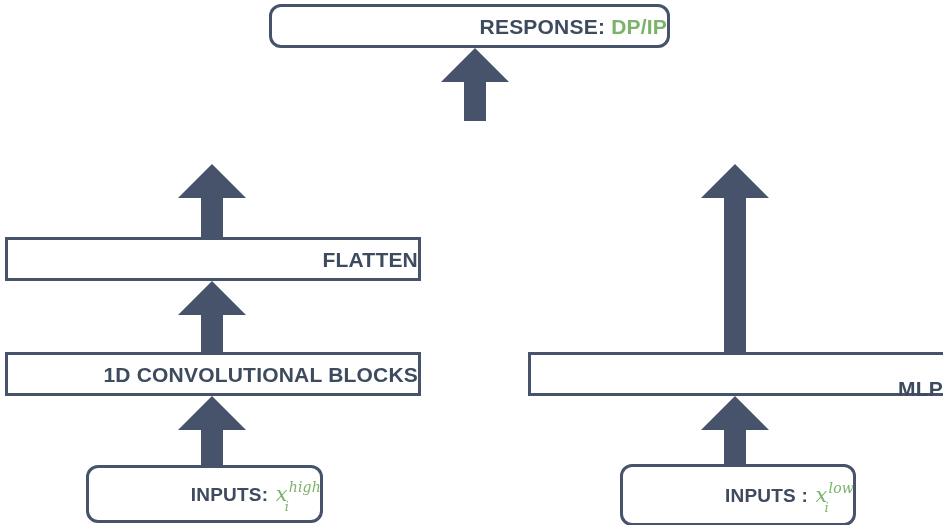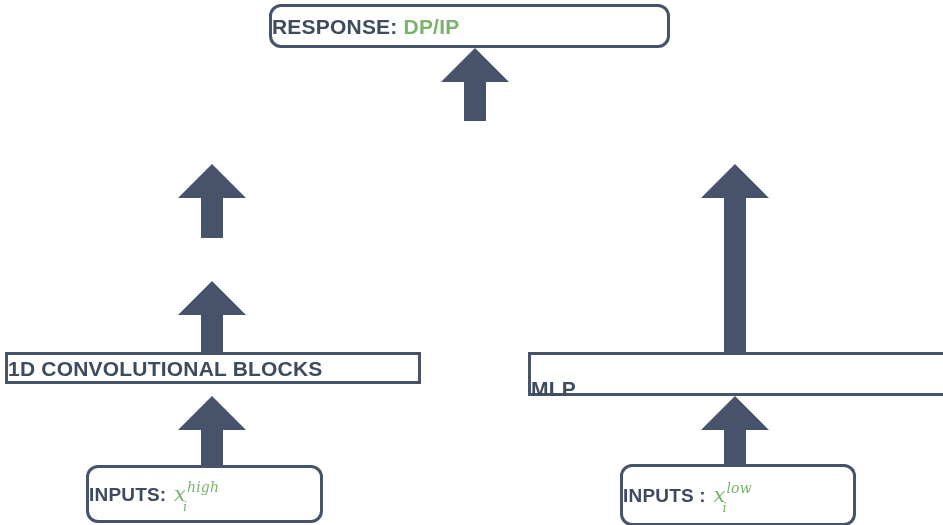--- a/index.html
+++ b/index.html
@@ -17,21 +17,21 @@
     background: #ffffff;
     overflow: hidden;
   }
   .node {
     position: absolute;
     box-sizing: border-box;
     background: #ffffff;
     border: 3px solid #46536b;
     display: flex;
     align-items: center;
-    justify-content: flex-start;
+    justify-content: flex-end;
     z-index: 2;
   }
   .node.rounded {
     border-radius: 12px;
   }
   .node .label {
     font-weight: bold;
     color: #3e4a5e;
     letter-spacing: 0.2px;
     white-space: nowrap;
@@ -108,28 +108,31 @@
       <polygon points="34,0 68,34 45,34 45,74 23,74 23,34 0,34" fill="#46536b"></polygon>
     </svg>
   </div>
 
   <div class="arrow" style="left:701px; top:164px; width:68px; height:189px;">
     <svg viewBox="0 0 68 189" preserveAspectRatio="none">
       <polygon points="34,0 68,34 45,34 45,189 23,189 23,34 0,34" fill="#46536b"></polygon>
     </svg>
   </div>
 
+  <div class="node" style="left:5px; top:237px; width:416px; height:44px;">
+    <span class="label lbl-flatten">FLATTEN</span>
+  </div>
 
   <div class="arrow" style="left:178px; top:281px; width:68px; height:72px;">
     <svg viewBox="0 0 68 72" preserveAspectRatio="none">
       <polygon points="34,0 68,34 45,34 45,72 23,72 23,34 0,34" fill="#46536b"></polygon>
     </svg>
   </div>
 
-  <div class="node" style="left:5px; top:352px; width:416px; height:32px;">
+  <div class="node" style="left:5px; top:352px; width:416px; height:44px;">
     <span class="label lbl-conv">1D  CONVOLUTIONAL BLOCKS</span>
   </div>
 
   <div class="node" style="left:528px; top:352px; width:418px; height:44px;">
     <span class="label lbl-mlp">MLP</span>
   </div>
 
   <div class="arrow" style="left:178px; top:396px; width:68px; height:70px;">
     <svg viewBox="0 0 68 70" preserveAspectRatio="none">
       <polygon points="34,0 68,34 45,34 45,70 23,70 23,34 0,34" fill="#46536b"></polygon>

